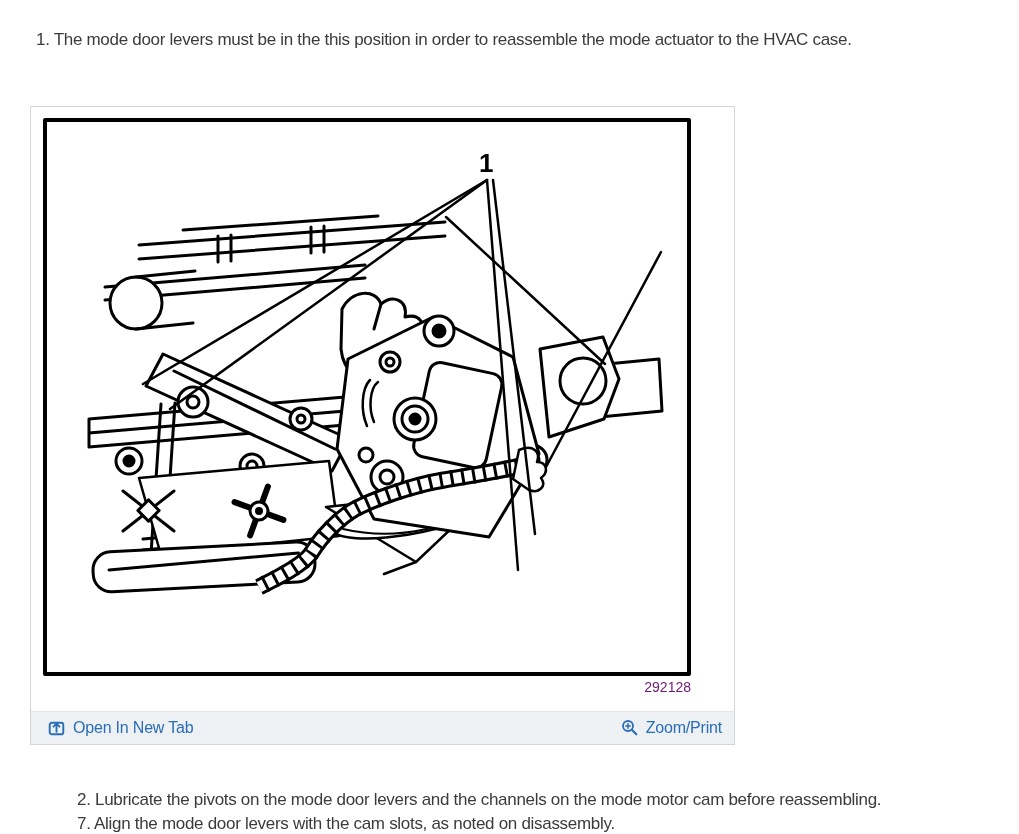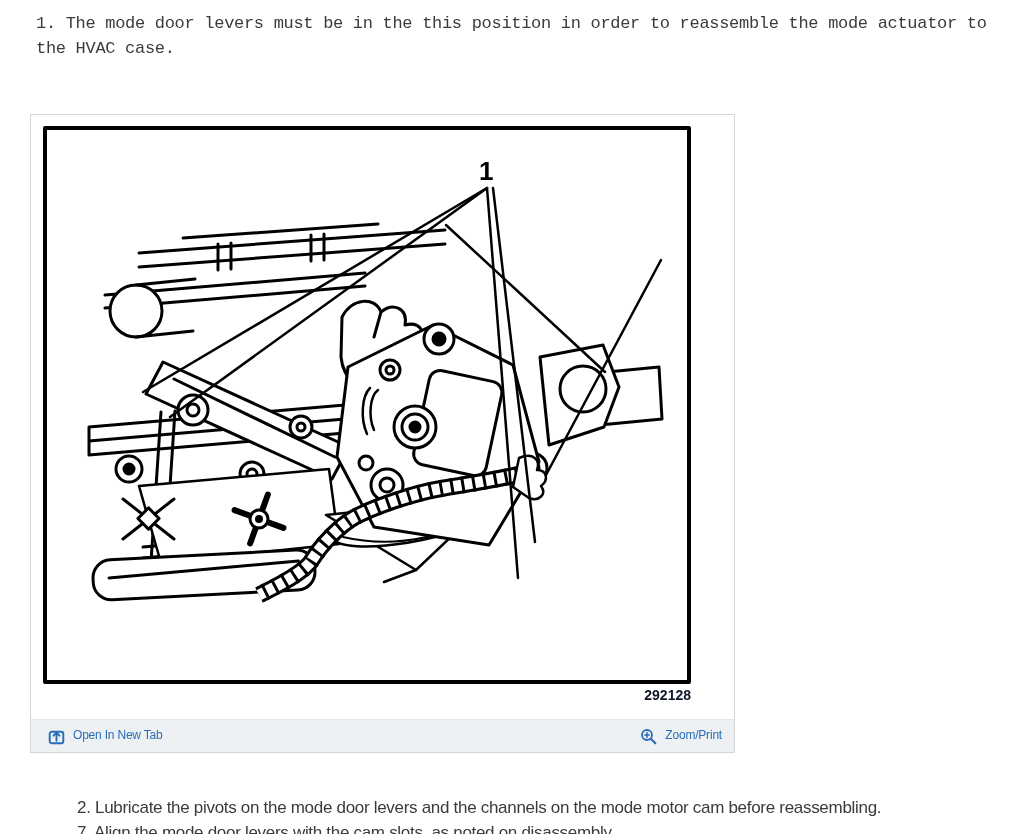--- a/index.html
+++ b/index.html
@@ -15,60 +15,60 @@
     padding-top: 10px;
     position: relative;
   }
   .step-text {
     margin: 0 0 0 36px;
     font-size: 17px;
     line-height: 24.5px;
     color: #3b3b3b;
     letter-spacing: -0.3px;
   }
-  .intro-step { margin-top: 2px; font-family: Liberation Mono, monospace; }
+  .intro-step { margin-top: 18px; }
 
   .figure-card {
     width: 705px;
     margin: 53px 0 0 30px;
     border: 1px solid #d5d5d5;
     background: #ffffff;
   }
   .diagram-wrap {
     padding: 11px 12px 0 12px;
     background: #ffffff;
   }
   .diagram-wrap svg { display: block; }
 
   .fig-number {
     text-align: right;
     padding: 2px 43px 0 0;
     font-size: 14px;
-    font-weight: bold;
-    color: #0f172a;
+    font-weight: normal;
+    color: #701a75;
     height: 21px;
     line-height: 19px;
   }
 
   .figure-toolbar {
     margin-top: 14px;
     height: 33px;
     background: #eef1f4;
     border-top: 1px solid #e3e6ea;
     display: flex;
     justify-content: space-between;
     align-items: center;
     padding: 0 12px 0 17px;
   }
   .tb-link {
     display: inline-flex;
     align-items: flex-start;
     gap: 8px;
     color: #2a6db6;
-    font-size: 12px;
+    font-size: 16px;
     letter-spacing: -0.2px;
     text-decoration: none;
     cursor: pointer;
   }
   .tb-link .ico { display: inline-flex; }
 
   .steps-after {
     margin-top: 43px;
     padding-left: 41px;
   }

